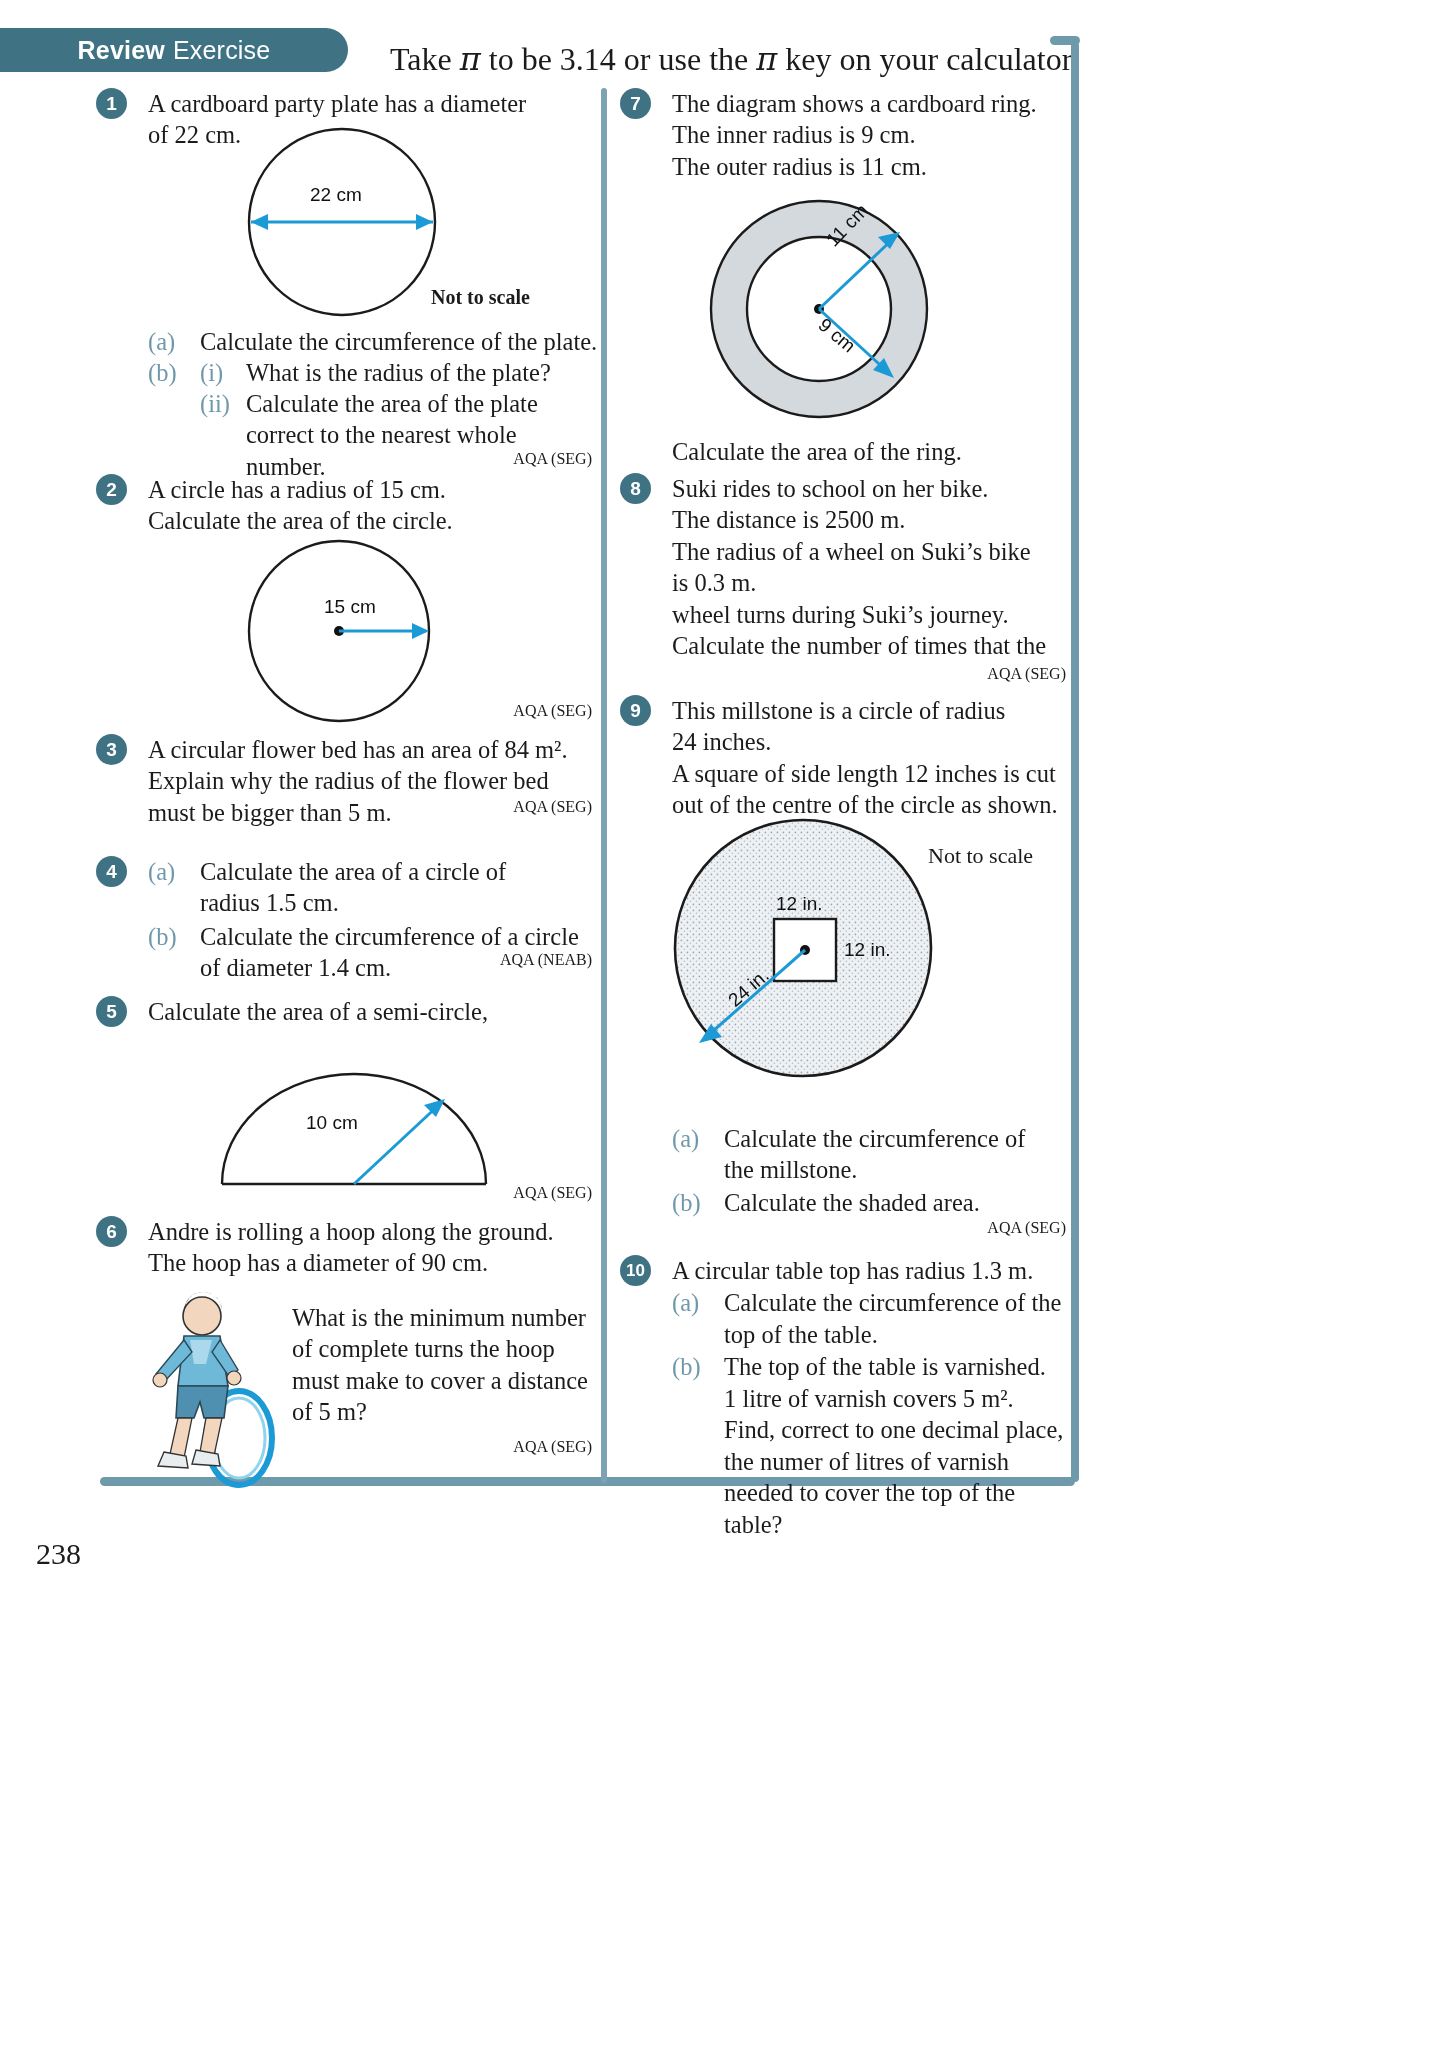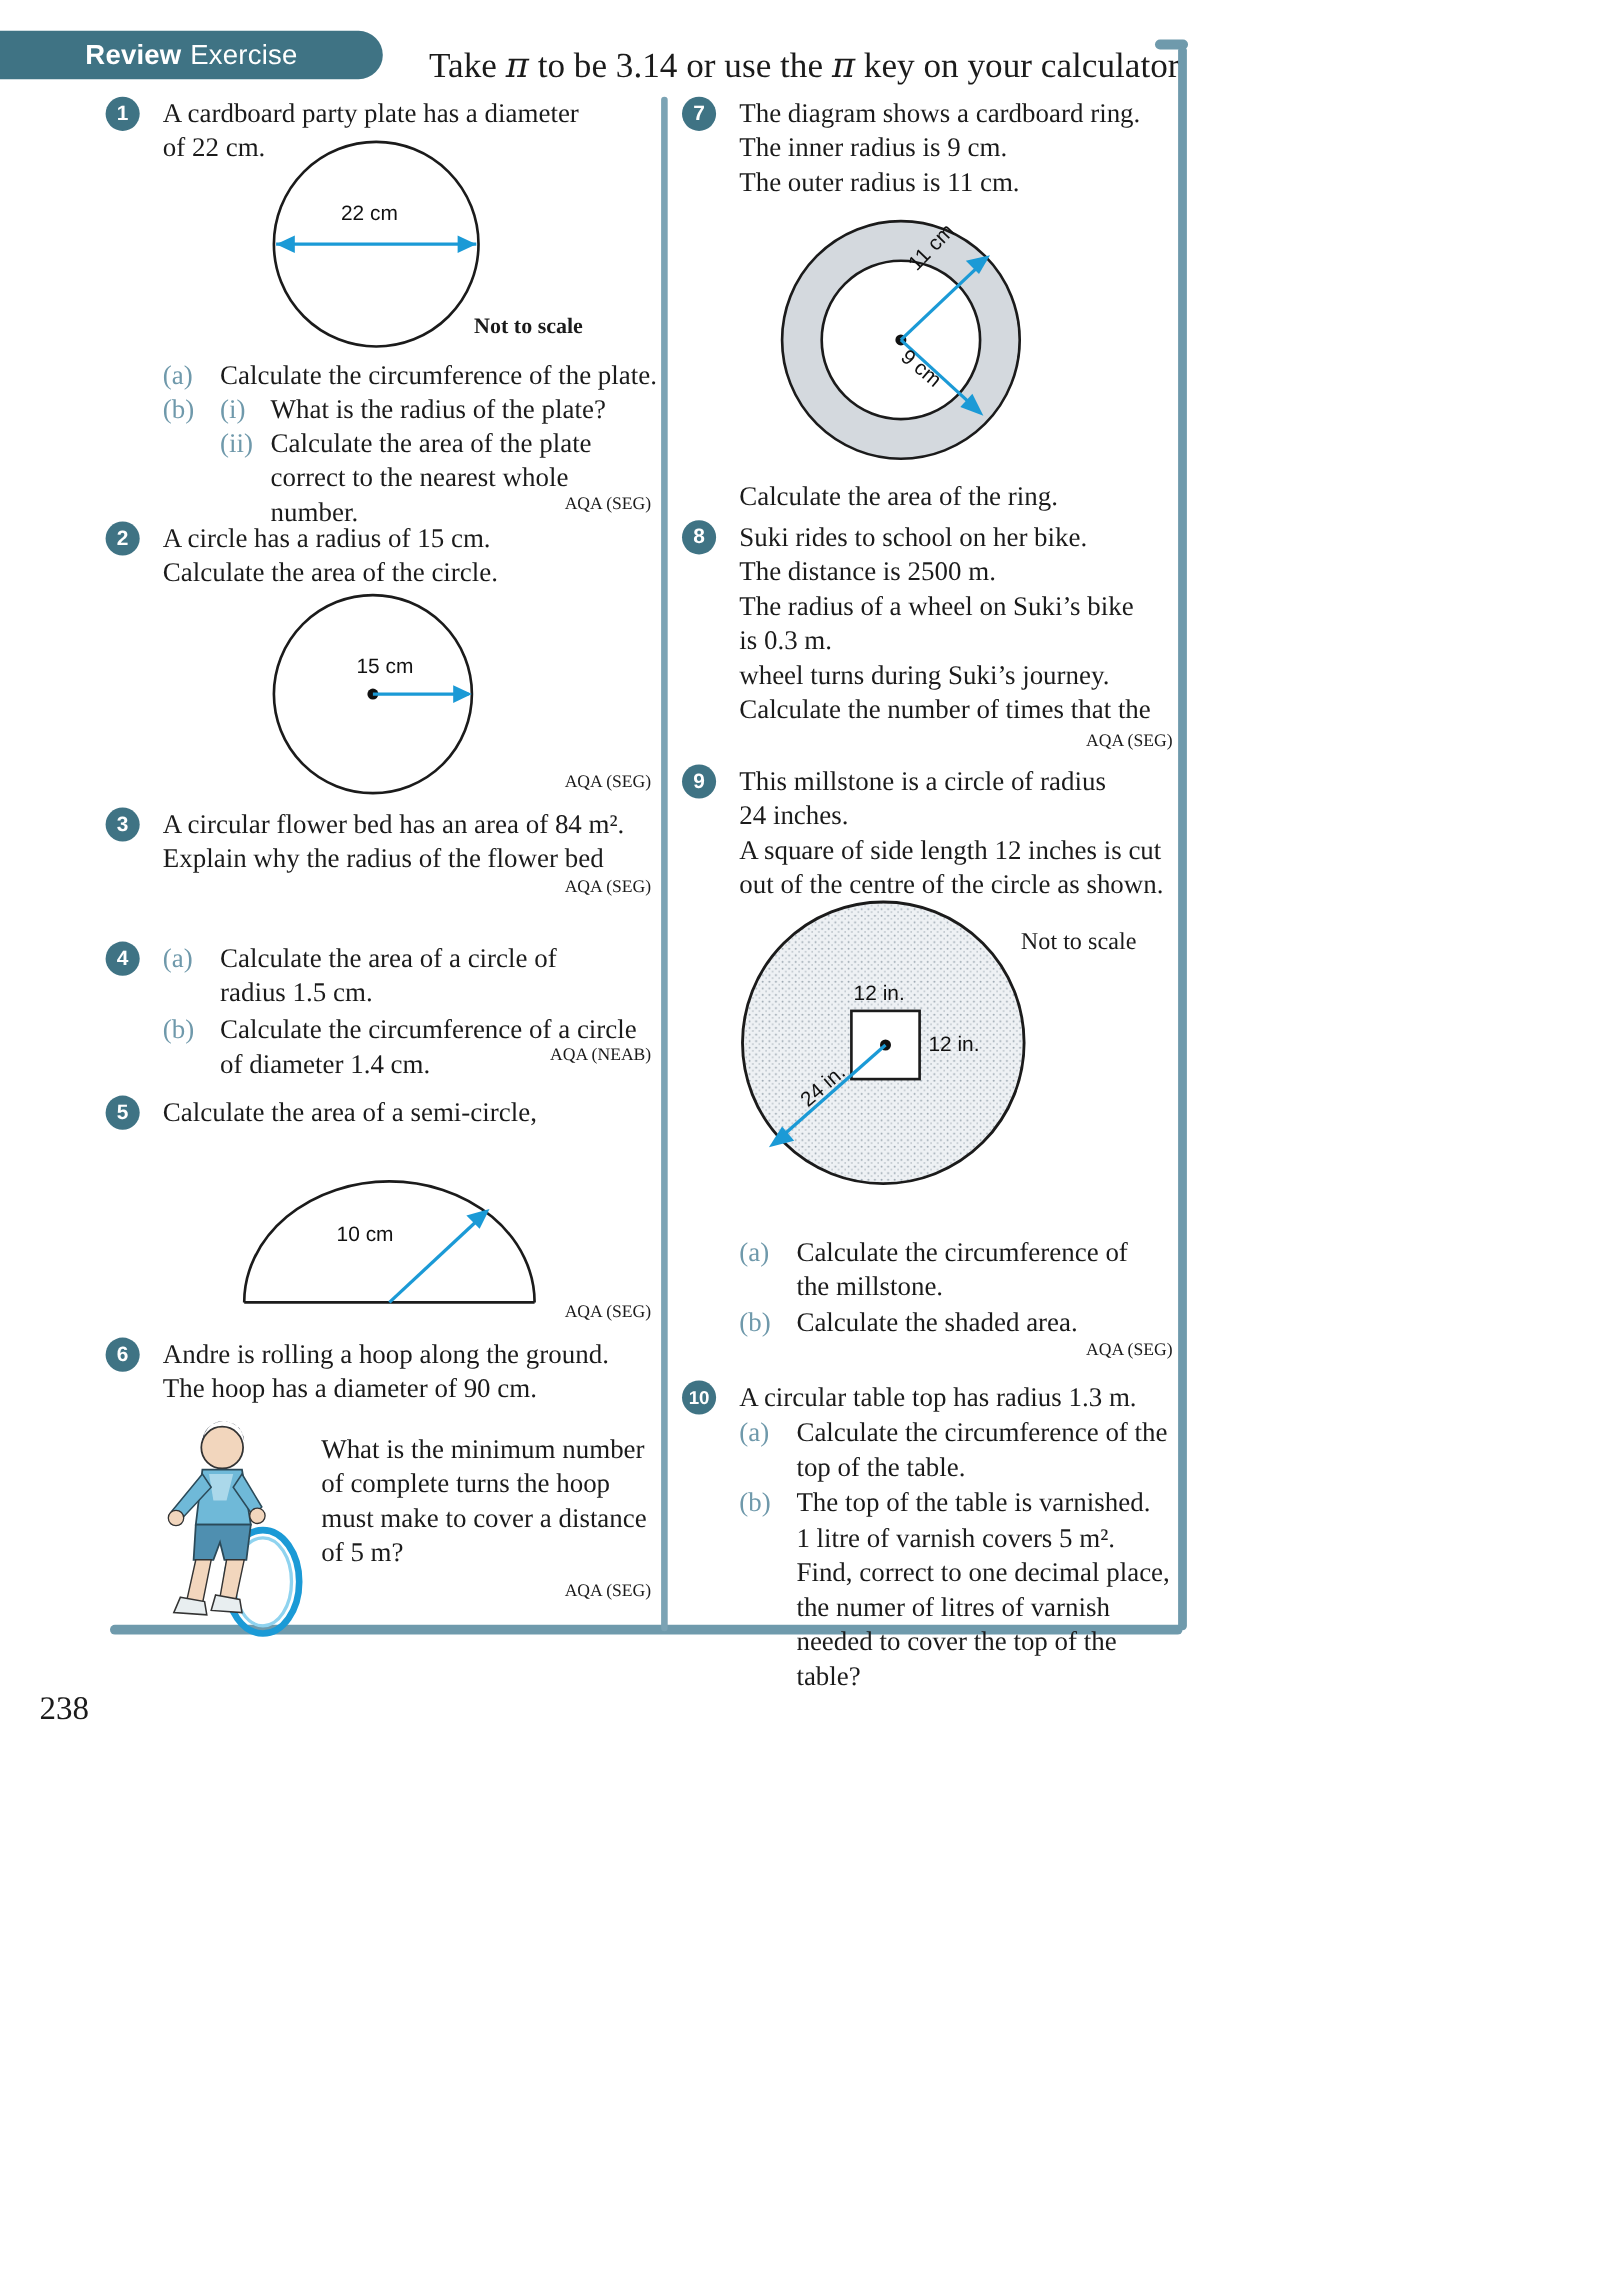--- a/index.html
+++ b/index.html
@@ -177,20 +177,21 @@
         <div class="lbl-txt" style="left:82px;top:62px;">15 cm</div>
       </div>
       <div class="src" style="position:absolute;top:228px;right:4px;">AQA (SEG)</div>
     </div>
 
     <div class="q" style="height:122px;">
       <div class="badge">3</div>
       <div class="qtext">
         <div>A circular flower bed has an area of 84 m².</div>
         <div>Explain why the radius of the flower bed</div>
+        <div>must be bigger than 5 m.</div>
       </div>
       <div class="src" style="position:absolute;top:64px;right:4px;">AQA (SEG)</div>
     </div>
 
     <div class="q" style="height:140px;">
       <div class="badge">4</div>
       <div class="sub">
         <span class="lbl">(a)</span>
         <span class="body">
           <div>Calculate the area of a circle of</div>

